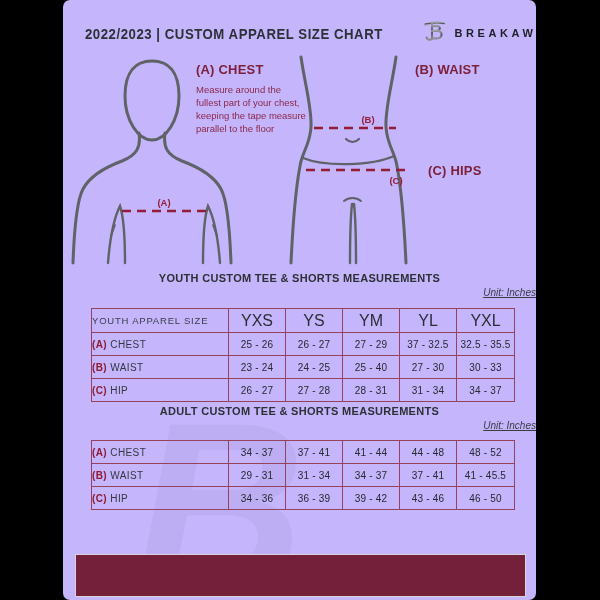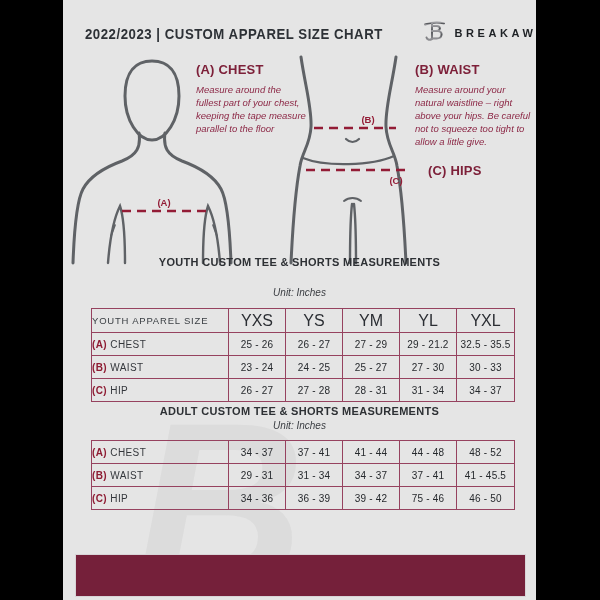--- a/index.html
+++ b/index.html
@@ -2,41 +2,41 @@
 <html><head>
 <meta charset="utf-8">
 <style>
   html,body{margin:0;padding:0;}
   body{
     width:600px;height:600px;background:#000;position:relative;overflow:hidden;
     font-family:"Liberation Sans", sans-serif;
   }
   .page{
     position:absolute;left:63px;top:0;width:473px;height:600px;
-    background:#e5e5e5;overflow:hidden;
+    background:#c4b5fd;overflow:hidden;border-radius:7px;
   }
   
   .hdr{position:absolute;left:22px;right:20px;top:18px;height:30px;display:flex;align-items:center;justify-content:space-between;}
   .hdr-title{
     font-weight:bold;font-size:15px;letter-spacing:.6px;color:#2d3136;
     transform:scaleX(.88);transform-origin:left center;white-space:nowrap;
   }
   .brand{display:flex;align-items:center;gap:7px;}
   .brand-name{font-weight:bold;font-size:11px;letter-spacing:3.6px;color:#1e2125;white-space:nowrap;}
   
   .fig-svg{position:absolute;left:0;top:55px;width:473px;height:213px;}
   .instr{position:absolute;}
   .instr h3{margin:0 0 7px 0;font-size:13px;font-weight:bold;color:#7d2039;letter-spacing:.2px;}
-  .instr p{margin:0;font-size:9.5px;line-height:1.36;font-style:italic;color:#8c2846;white-space:pre-line;}
+  .instr p{margin:0;font-size:9.5px;line-height:1.36;color:#8c2846;white-space:pre-line;}
   .instr.chest{left:133px;top:62px;width:112px;}
   .instr.waist{left:352px;top:62px;width:116px;}
   .instr.hips{left:352px;top:163px;width:121px;margin-left:13px;}
   
   .sec-title{position:absolute;left:0;width:473px;text-align:center;font-weight:bold;font-size:11px;color:#2d3034;letter-spacing:.3px;}
-  .sec-unit{position:absolute;left:0;width:473px;text-align:center;font-size:10px;font-style:italic;color:#3a3d42;}
+  .sec-unit{position:absolute;left:0;width:473px;text-align:right;font-size:10px;font-style:italic;color:#3a3d42;text-decoration:underline;}
   table.size{
     position:absolute;left:28px;width:423px;border-collapse:collapse;table-layout:fixed;padding-left:32px;
   }
   table.size td,table.size th{
     border:1px solid #96425f;padding:0;height:22px;vertical-align:middle;
     font-weight:normal;background:transparent;
   }
   table.size tr.head td,table.size tr.head th{height:23px;}
   .cell-first{font-size:9.5px;letter-spacing:.8px;color:#3c4045;text-align:left;padding-left:13px;}
   .cell-size{font-weight:bold;font-size:16px;color:#2b2e33;text-align:center;}
@@ -112,29 +112,28 @@
       <text x="396" y="184">(C)</text>
     </g>
   </svg>
 
   <div class="instr chest">
     <h3>(A) CHEST</h3>
     <p>Measure around the fullest part of your chest, keeping the tape measure parallel to the floor</p>
   </div>
   <div class="instr waist">
     <h3>(B) WAIST</h3>
-    <p>Measure around your natural waistline – right above your hips. Be careful not to squeeze too tight to allow a little give.</p>
   </div>
   <div class="instr hips">
     <h3>(C) HIPS</h3>
   </div>
 
   <div class="watermark">B</div>
 
-  <div class="sec-title" style="top:256px;">YOUTH CUSTOM TEE &amp; SHORTS MEASUREMENTS</div>
+  <div class="sec-title" style="top:272px;">YOUTH CUSTOM TEE &amp; SHORTS MEASUREMENTS</div>
   <div class="sec-unit" style="top:287px;">Unit: Inches</div>
   <table class="size" style="top:308px;">
     <colgroup>
         <col style="width:137px">
         <col style="width:57px">
         <col style="width:57px">
         <col style="width:57px">
         <col style="width:57px">
         <col style="width:58px">
       </colgroup>
@@ -145,28 +144,28 @@
       <td class="cell-size">YS</td>
       <td class="cell-size">YM</td>
       <td class="cell-size">YL</td>
       <td class="cell-size">YXL</td>
     </tr>
     <tr>
       <td class="cell-label"><span class="key">(A)</span> <span>CHEST</span></td>
       <td class="cell-val">25 - 26</td>
       <td class="cell-val">26 - 27</td>
       <td class="cell-val">27 - 29</td>
-      <td class="cell-val">29 - 21.2</td>
+      <td class="cell-val">37 - 32.5</td>
       <td class="cell-val">32.5 - 35.5</td>
     </tr>
     <tr>
       <td class="cell-label"><span class="key">(B)</span> <span>WAIST</span></td>
       <td class="cell-val">23 - 24</td>
       <td class="cell-val">24 - 25</td>
-      <td class="cell-val">25 - 27</td>
+      <td class="cell-val">25 - 40</td>
       <td class="cell-val">27 - 30</td>
       <td class="cell-val">30 - 33</td>
     </tr>
     <tr>
       <td class="cell-label"><span class="key">(C)</span> <span>HIP</span></td>
       <td class="cell-val">26 - 27</td>
       <td class="cell-val">27 - 28</td>
       <td class="cell-val">28 - 31</td>
       <td class="cell-val">31 - 34</td>
       <td class="cell-val">34 - 37</td>
@@ -200,20 +199,20 @@
       <td class="cell-val">31 - 34</td>
       <td class="cell-val">34 - 37</td>
       <td class="cell-val">37 - 41</td>
       <td class="cell-val">41 - 45.5</td>
     </tr>
     <tr>
       <td class="cell-label"><span class="key">(C)</span> <span>HIP</span></td>
       <td class="cell-val">34 - 36</td>
       <td class="cell-val">36 - 39</td>
       <td class="cell-val">39 - 42</td>
-      <td class="cell-val">75 - 46</td>
+      <td class="cell-val">43 - 46</td>
       <td class="cell-val">46 - 50</td>
     </tr>
   </tbody>
     </table>
 
   <div class="footer-bar"></div>
 </div>
 
 </body></html>

